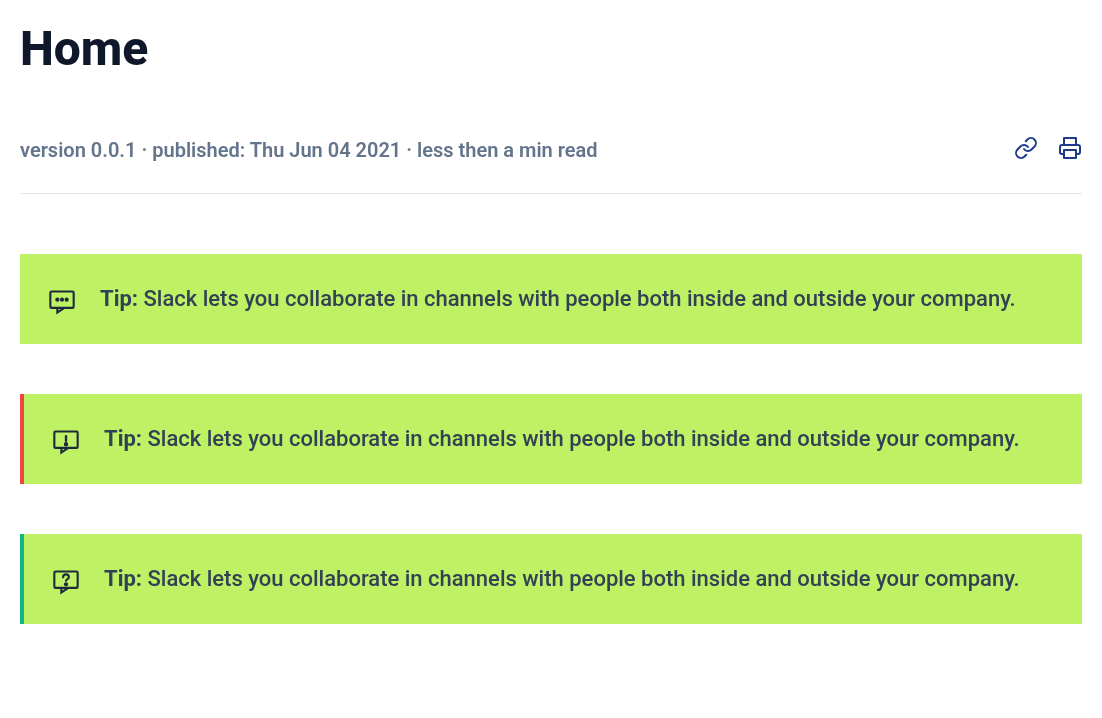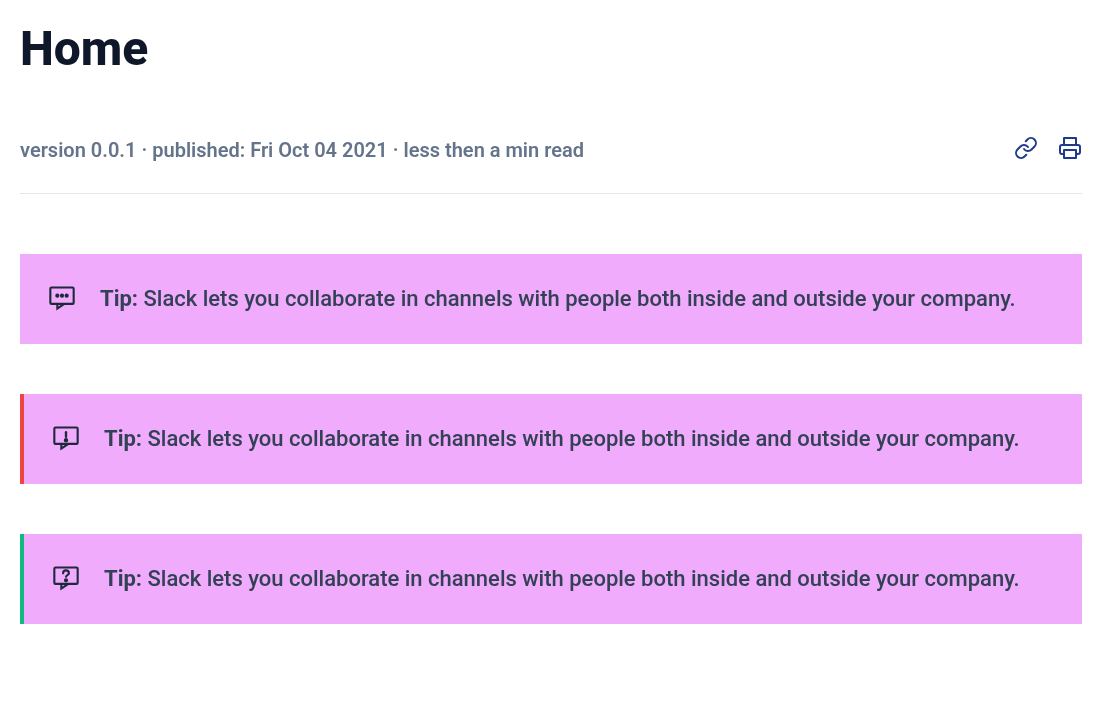--- a/index.html
+++ b/index.html
@@ -48,25 +48,25 @@
     .icon-btn svg {
       width: 24px;
       height: 24px;
     }
     .divider {
       border: none;
       border-top: 1px solid #e2e8f0;
       margin-bottom: 60px;
     }
     .callout {
-      background: #f0abfc;
+      background: #bef264;
       padding: 28px 28px;
       display: flex;
       gap: 24px;
-      align-items: flex-start;
+      align-items: flex-end;
       margin-bottom: 50px;
     }
     .callout.border-red {
       border-left: 4px solid #ef4444;
     }
     .callout.border-green {
       border-left: 4px solid #10b981;
     }
     .callout-icon {
       flex-shrink: 0;
@@ -87,21 +87,21 @@
     .callout-label {
       font-weight: 700;
     }
   </style>
 </head>
 <body>
 
 <h1 class="page-title">Home</h1>
 
 <div class="meta-row">
-  <div class="meta-text">version 0.0.1 · published: Fri Oct 04 2021 · less then a min read</div>
+  <div class="meta-text">version 0.0.1 · published: Thu Jun 04 2021 · less then a min read</div>
   <div class="meta-actions">
     <button class="icon-btn">
       <span>
         <svg viewBox="0 0 24 24" fill="none" stroke="currentColor" stroke-width="2" stroke-linecap="round" stroke-linejoin="round">
           <path d="M10 13a5 5 0 0 0 7.54.54l3-3a5 5 0 0 0-7.07-7.07l-1.72 1.71"></path>
           <path d="M14 11a5 5 0 0 0-7.54-.54l-3 3a5 5 0 0 0 7.07 7.07l1.71-1.71"></path>
         </svg>
       </span>
     </button>
     <button class="icon-btn">

